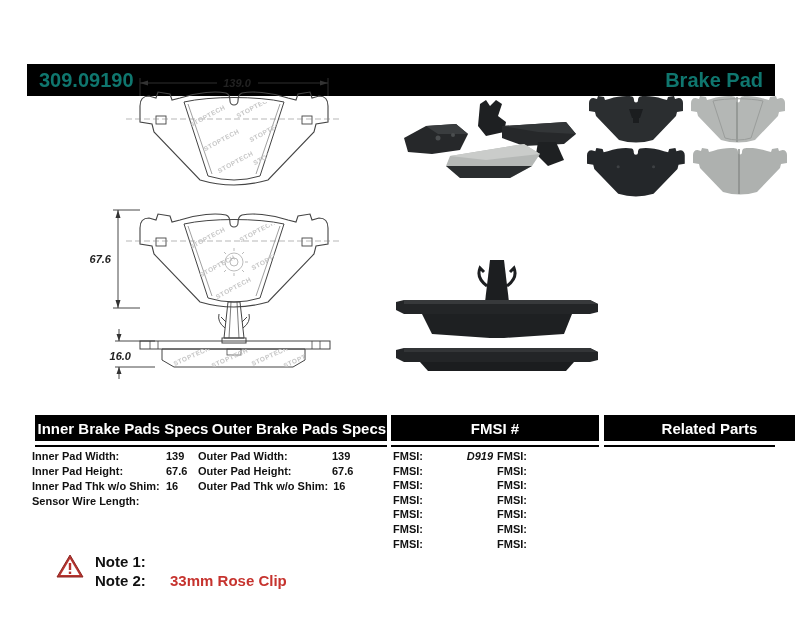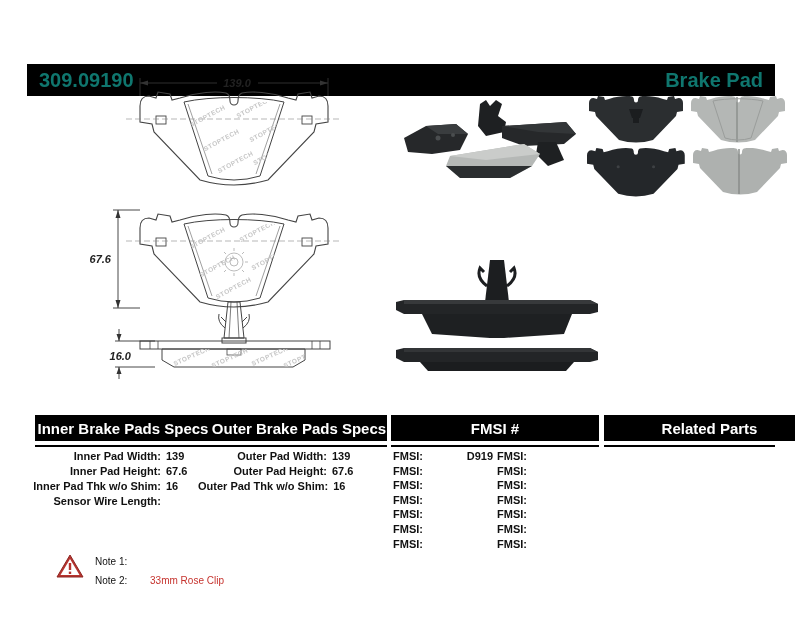--- a/index.html
+++ b/index.html
@@ -11,28 +11,28 @@
            display:flex;justify-content:space-between;align-items:center;
            padding:0 12px;box-sizing:border-box;font-weight:bold;font-size:20px;margin-top:44px;}
   
   .th-bar{top:415px;height:26px;background:#000;color:#fff;font-weight:bold;font-size:15px;
           display:flex;align-items:center;justify-content:center;}
   .th-bar .half{flex:1;text-align:center;}
   .th-rule{top:445px;height:2px;background:#000;}
   
   .spec-col{top:450px;font-size:11px;font-weight:bold;color:#111;}
   .spec-row{display:flex;height:15px;align-items:baseline;white-space:nowrap;}
-  .spec-label{flex:1;text-align:right;}
+  .spec-label{flex:1;}
   .spec-value{width:36px;padding-left:5px;text-align:left;}
   .fmsi-row{display:flex;height:14.6px;align-items:baseline;white-space:nowrap;justify-content:space-between;}
   .fmsi-label{width:38px;}
-  .fmsi-value{padding-left:6px;}
+  .fmsi-value{padding-left:6px;font-style:italic;}
   .rel-row{height:15px;white-space:nowrap;}
   
-  .notes{left:95px;top:552px;font-size:10px;font-weight:normal;color:#111;line-height:19px;}
+  .notes{left:95px;top:552px;font-size:15px;font-weight:bold;color:#111;line-height:19px;}
   .note-line{white-space:nowrap;}
   .note-red{color:#c6332e;margin-left:20px;}
   svg{display:block;}
   .draw-text{font-family:"Liberation Sans",sans-serif;font-weight:bold;font-style:italic;
              font-size:11px;fill:#222;}
   .wm{font-family:"Liberation Sans",sans-serif;font-weight:bold;font-size:6.5px;
       fill:#c6c6c6;letter-spacing:.5px;}
 </style>
 </head>
 <body>

